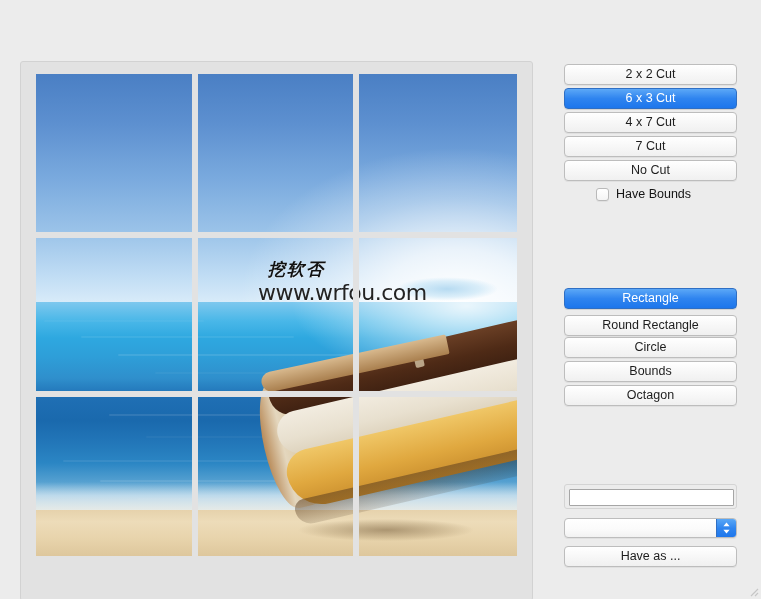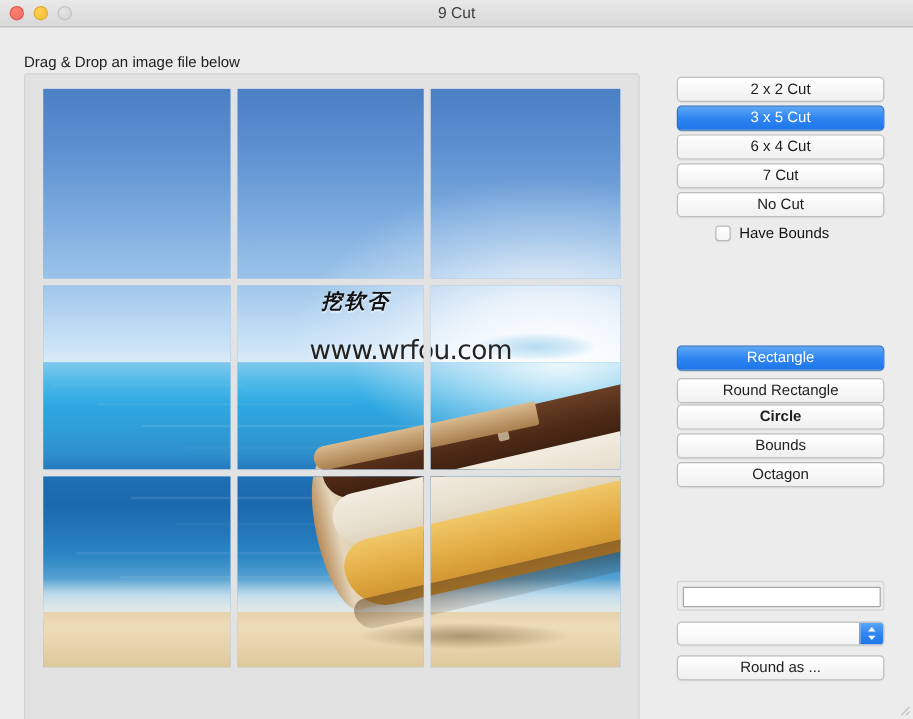--- a/index.html
+++ b/index.html
@@ -124,21 +124,21 @@
   }
   .boat-bow{
     position:absolute;left:-16px;top:4px;width:42px;height:130px;
     background:linear-gradient(to right,#b88a58 0%,#e4d7be 45%,#d8c49e 100%);
     border-radius:50% 8px 8px 50%;
   }
 
   
   .watermark{position:absolute;left:0;top:0;width:481px;height:483px;pointer-events:none;}
   .wm-cn{
-    position:absolute;left:232px;top:166px;font-size:17px;color:#111;
+    position:absolute;left:232px;top:184px;font-size:17px;color:#111;
     font-family:"DejaVu Serif",serif;font-weight:700;font-style:italic;letter-spacing:2px;
     text-shadow:0 1px 1px rgba(255,255,255,.6);
   }
   .wm-url{
     position:absolute;left:222px;top:206px;font-size:22px;color:#232323;
     font-family:"DejaVu Sans",sans-serif;letter-spacing:-0.5px;
     text-shadow:0 1px 2px rgba(255,255,255,.55);
   }
   .wm-smudge{
     position:absolute;left:352px;top:200px;width:118px;height:30px;
@@ -170,21 +170,21 @@
 
   .checkrow{position:absolute;left:4px;top:164px;display:flex;align-items:flex-end;gap:7px;padding-left:28px;}
   .checkbox{
     width:13px;height:13px;box-sizing:border-box;border-radius:3px;
     border:1px solid #b9b9b9;
     background:linear-gradient(to bottom,#ffffff,#f4f4f4);
     box-shadow:0 1px 0 rgba(0,0,0,0.05);
   }
   .check-label{font-size:12.5px;color:#141414;}
 
-  .s1{top:265px;} .s2{top:292px;} .s3{top:314px;font-weight:bold;}
+  .s1{top:265px;} .s2{top:292px;} .s3{top:314px;}
   .s4{top:338px;} .s5{top:362px;}
 
   .field-bezel{
     position:absolute;left:0;top:461px;width:173px;height:25px;box-sizing:border-box;
     border:1px solid #d4d4d4;border-radius:3px;background:#ececec;
   }
   .textfield{
     position:absolute;left:4px;top:4px;width:165px;height:17px;box-sizing:border-box;
     border:1px solid #a6a6a6;background:#ffffff;border-radius:1px;
     font-size:12px;padding:0 3px;line-height:15px;color:#111;
@@ -208,32 +208,23 @@
   .saveas{top:523px;}
 
   
   .grip{position:absolute;right:2px;bottom:2px;width:12px;height:12px;opacity:.45;}
 </style>
 </head>
 <body>
 
 <div class="window">
 
-  <div class="titlebar">
-    <div class="lights">
-      <div class="light close"></div>
-      <div class="light min"></div>
-      <div class="light zoom"></div>
-    </div>
-    <div class="title">9 Cut</div>
-  </div>
 
   <div class="content">
 
-    <div class="drop-label">Drag &amp; Drop an image file below</div>
 
     <div class="image-well">
       <div class="tiles">
 
         <div class="tile r0 c0 t00">
             <div class="photo">
           <div class="sky"></div>
 
           <div class="watermark"></div>
         </div>
@@ -373,22 +364,22 @@
           <div class="watermark"></div>
         </div>
           </div>
 
       </div>
     </div>
 
     <div class="panel">
 
       <div class="btn b1">2 x 2 Cut</div>
-      <div class="btn sel b2">3 x 5 Cut</div>
-      <div class="btn b3">6 x 4 Cut</div>
+      <div class="btn sel b2">6 x 3 Cut</div>
+      <div class="btn b3">4 x 7 Cut</div>
       <div class="btn b4">7 Cut</div>
       <div class="btn b5">No Cut</div>
 
       <div class="checkrow">
         <div class="checkbox"></div>
         <div class="check-label">Have Bounds</div>
       </div>
 
       <div class="btn sel s1">Rectangle</div>
       <div class="btn s2">Round Rectangle</div>
@@ -403,21 +394,21 @@
       <div class="popup">
         <div class="popup-value"></div>
         <div class="popup-arrows">
           <svg width="9" height="12" viewBox="0 0 9 12">
             <path d="M4.5 0.6 L7.6 4.2 L1.4 4.2 Z" fill="#ffffff"></path>
             <path d="M4.5 11.4 L1.4 7.8 L7.6 7.8 Z" fill="#ffffff"></path>
           </svg>
         </div>
       </div>
 
-      <div class="btn saveas">Round as ...</div>
+      <div class="btn saveas">Have as ...</div>
 
     </div>
 
   </div>
 
   <svg class="grip" viewBox="0 0 12 12">
     <path d="M11 4 L4 11 M11 8 L8 11" stroke="#9a9a9a" stroke-width="1.2" fill="none"></path>
   </svg>
 
 </div>

